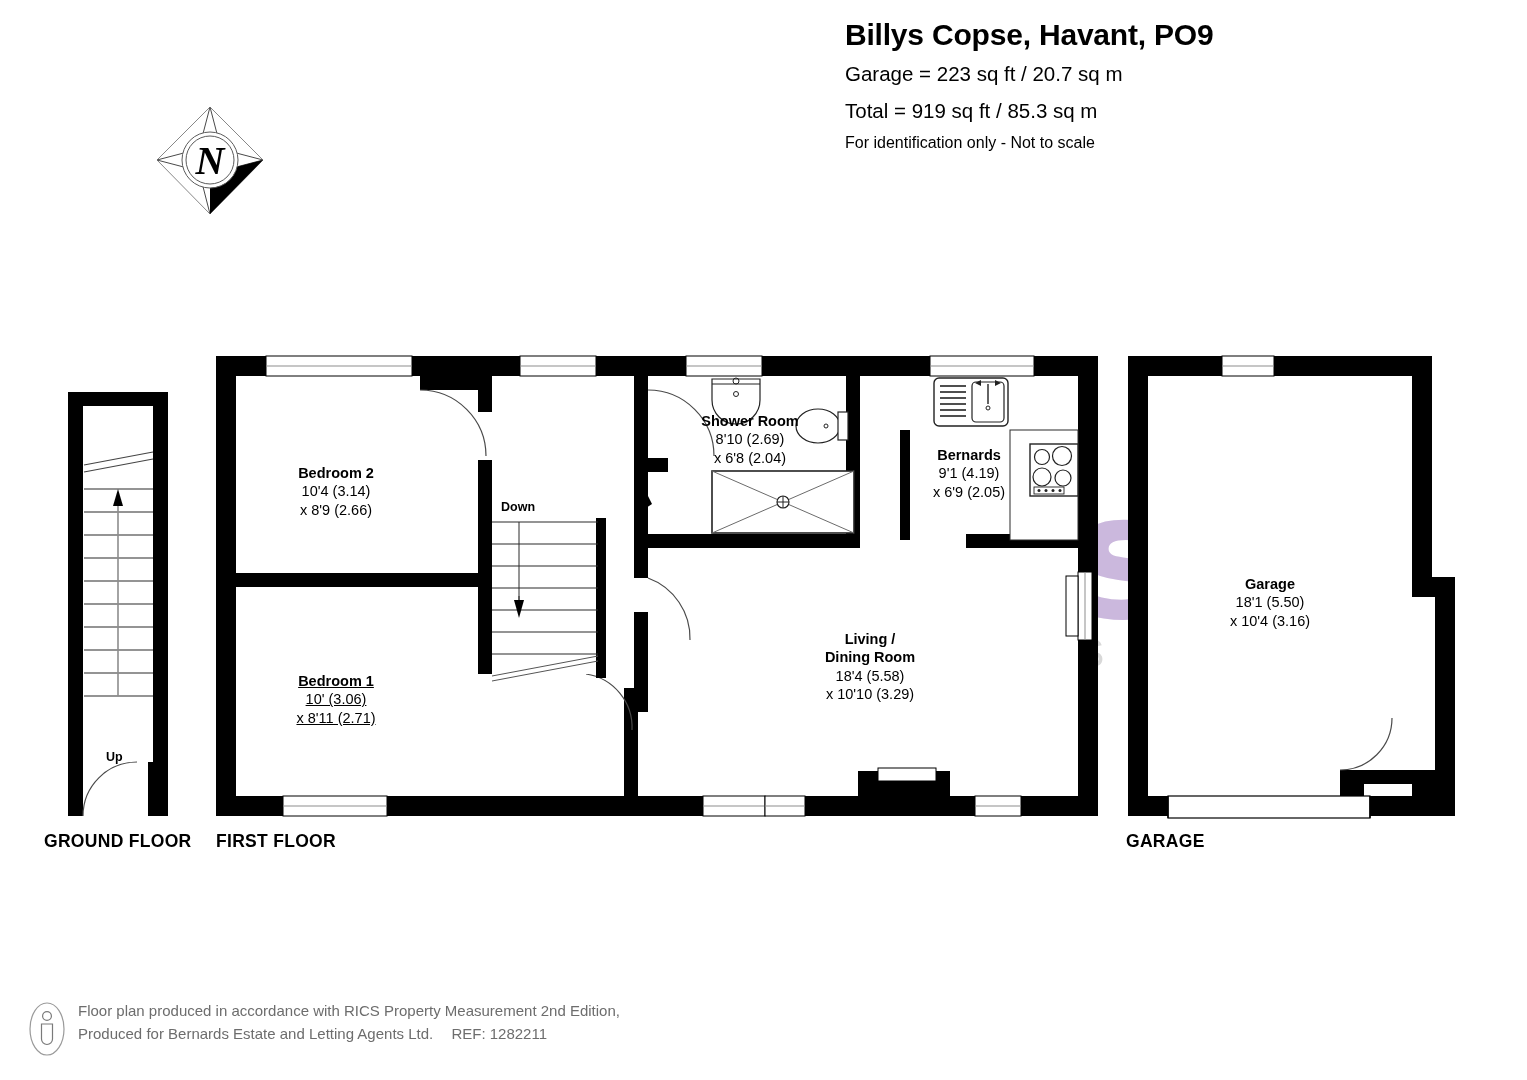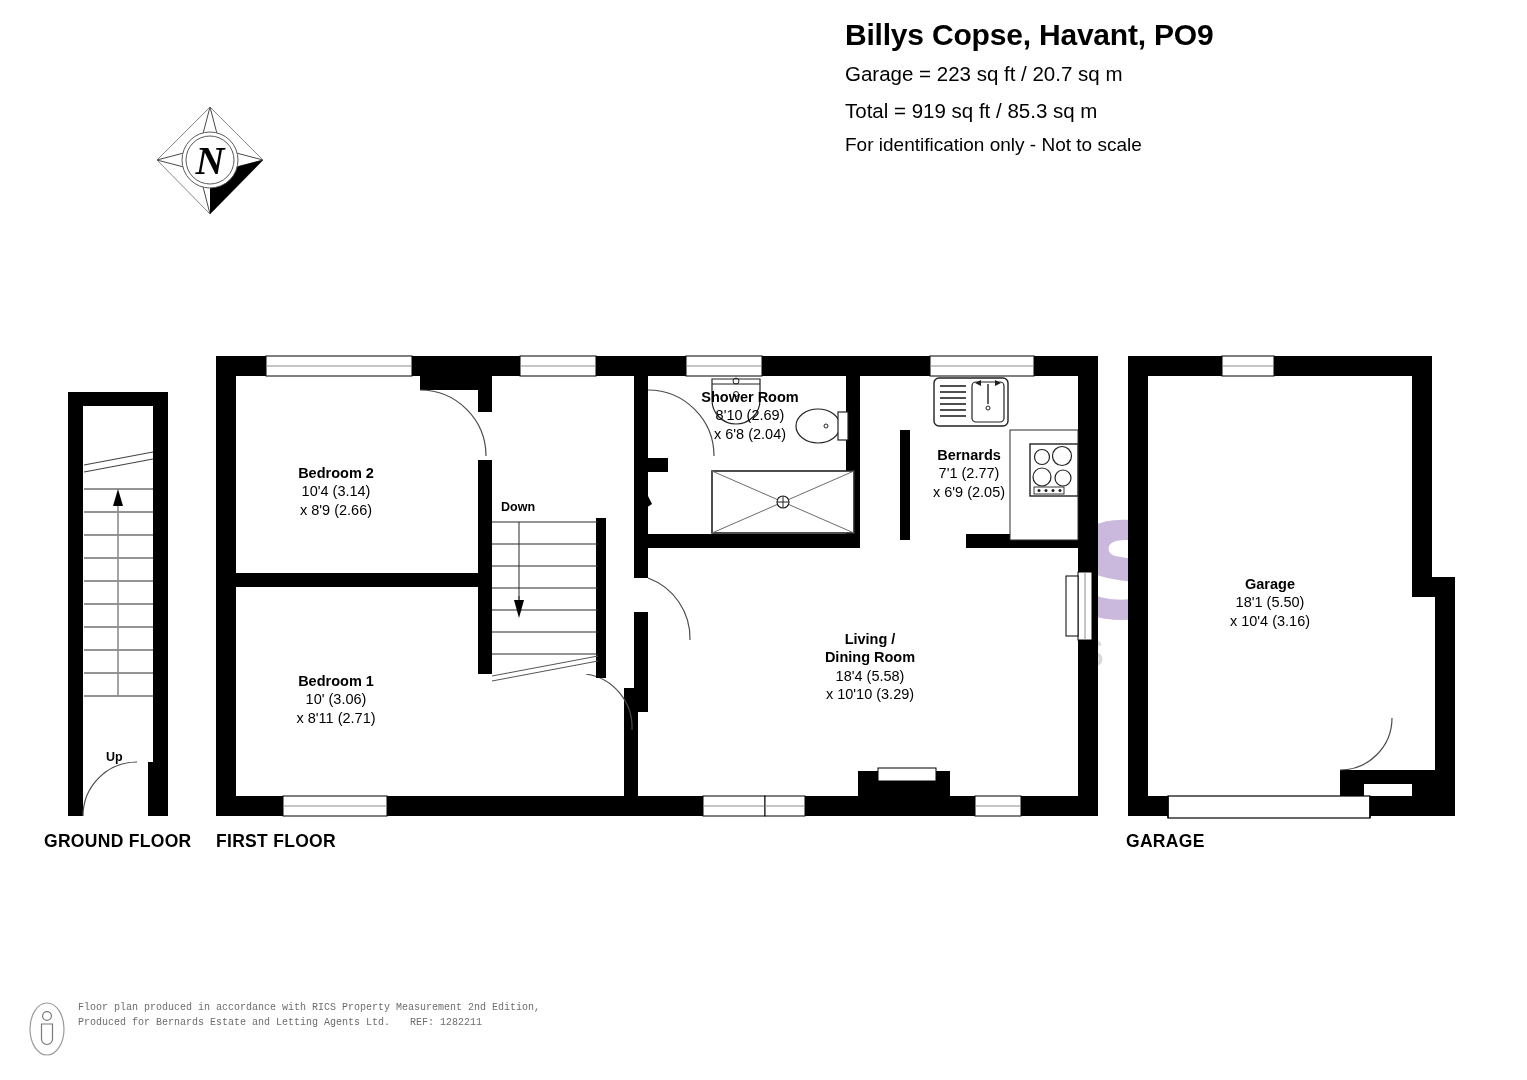--- a/index.html
+++ b/index.html
@@ -30,21 +30,21 @@
     letter-spacing: -0.2px;
     line-height: 1.1;
     white-space: nowrap;
   }
   #header .sub {
     font-size: 20.5px;
     line-height: 1.42;
     margin-top: 8px;
   }
   #header .note {
-    font-size: 19px;
+    font-size: 16px;
     margin-top: 9px;
   }
 
   
   #compass {
     position: absolute;
     left: 155px;
     top: 103px;
     width: 110px;
     height: 115px;
@@ -128,24 +128,24 @@
     z-index: 5;
     display: flex;
     align-items: flex-start;
   }
   #footer .person {
     flex: 0 0 auto;
     margin-right: 12px;
     margin-top: 1px;
   }
   #footer .ftext {
-    font-size: 10px;
+    font-size: 15px;
     color: #6d6d6d;
     line-height: 1.52;
-    font-family: Liberation Mono, monospace;
+    font-family: Liberation Sans, sans-serif;
   }
   #footer .ftext .copy {
     margin-left: 14px;
   }
   #footer .ftext .ref {
     margin-left: 14px;
   }
 </style>
 </head>
 <body>
@@ -394,35 +394,35 @@
     </g>
   </g>
 </svg>
 
 <div class="room-label" style="left:246px; top:464px; width:180px;">
   <div class="rname">Bedroom 2</div>
   <div class="rdim">10'4 (3.14)</div>
   <div class="rdim">x 8'9 (2.66)</div>
 </div>
 
-<div class="room-label" style="left:246px; top:672px; width:180px;">
+<div class="room-label" style="left:246px; top:672px; width:180px;text-decoration:underline;">
   <div class="rname">Bedroom 1</div>
   <div class="rdim">10' (3.06)</div>
   <div class="rdim">x 8'11 (2.71)</div>
 </div>
 
-<div class="room-label" style="left:657px; top:388px; width:186px;text-align:center;">
+<div class="room-label" style="left:657px; top:412px; width:186px;text-align:center;">
   <div class="rname">Shower Room</div>
   <div class="rdim">8'10 (2.69)</div>
   <div class="rdim">x 6'8 (2.04)</div>
 </div>
 
 <div class="room-label" style="left:898px; top:446px; width:142px;">
   <div class="rname">Bernards</div>
-  <div class="rdim">7'1 (2.77)</div>
+  <div class="rdim">9'1 (4.19)</div>
   <div class="rdim">x 6'9 (2.05)</div>
 </div>
 
 <div class="room-label" style="left:780px; top:630px; width:180px;text-align:center;">
   <div class="rname">Living /</div>
   <div class="rname">Dining Room</div>
   <div class="rdim">18'4 (5.58)</div>
   <div class="rdim">x 10'10 (3.29)</div>
 </div>
 

